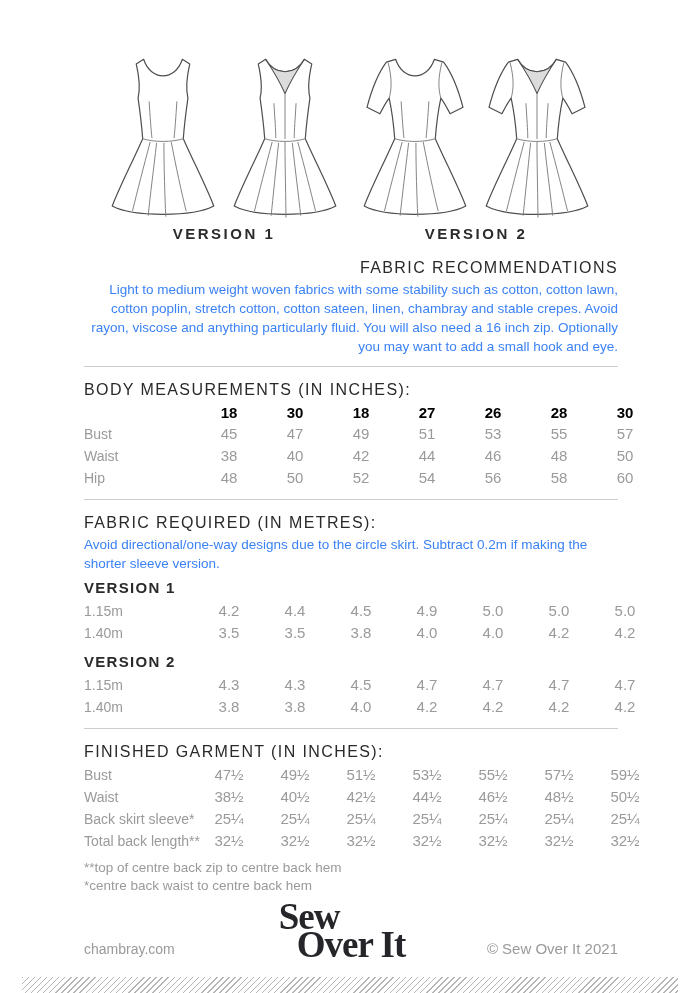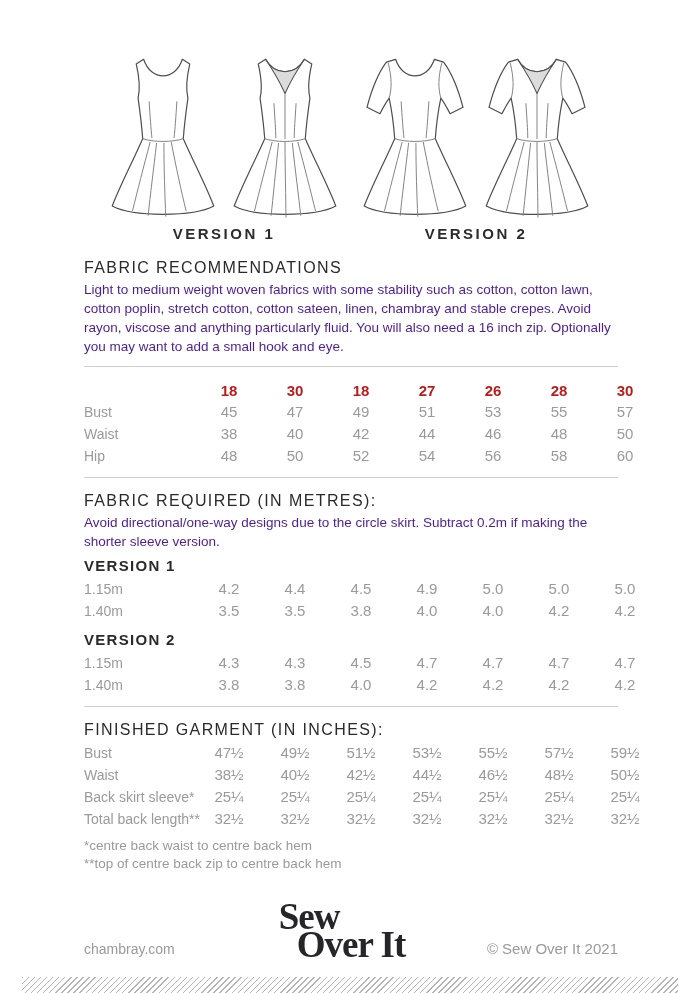--- a/index.html
+++ b/index.html
@@ -12,29 +12,29 @@
   svg.dress{width:120px;height:174px;display:block;}
   .dress .ol{fill:#ffffff;stroke:#4d4d4d;stroke-width:1.3;stroke-linejoin:round;stroke-linecap:round;}
   .dress .dt{fill:none;stroke:#7a7a7a;stroke-width:1;stroke-linecap:round;}
   .dress .inset{fill:#dcdcdc;stroke:#4d4d4d;stroke-width:1.1;stroke-linejoin:round;}
   .vlabel{margin-top:3px;font-size:15px;font-weight:700;letter-spacing:2.5px;color:#2c2c2c;}
 
   
   .content{margin-left:62px;margin-right:60px;}
   h2.sec-heading{font-size:16px;line-height:19px;font-weight:400;letter-spacing:1.4px;color:#2a2a2a;margin:0;}
   .sec{margin-top:13px;}
-  .sec-first{margin-top:16px;}
-  p.gray{font-size:13.5px;line-height:19px;color:#4c1d95;margin:3px 0 0;max-width:578px;}
+  .sec-first{margin-top:16px;text-align:right;}
+  p.gray{font-size:13.5px;line-height:19px;color:#3b82f6;margin:3px 0 0;max-width:578px;}
   hr.divider{border:0;border-top:1px solid #cdcdcd;margin:10px 0 0;}
 
   
   .tbl{margin-top:3px;}
   .trow{display:grid;grid-template-columns:112px repeat(7,66px);align-items:baseline;}
   .tcell{text-align:center;font-size:15px;line-height:21px;color:#9a9a9a;}
-  .thead .tcell{color:#b91c1c;font-weight:700;}
+  .thead .tcell{color:#000000;font-weight:700;}
   .tlabel{font-size:14px;line-height:21px;color:#9a9a9a;white-space:nowrap;}
   h3.version-sub{font-size:15px;line-height:18px;font-weight:700;letter-spacing:1.3px;color:#2a2a2a;margin:6px 0 2px;}
   h3.version-sub.second{margin-top:9px;}
   .footnotes{margin-top:7px;}
   p.footnote{font-size:13.5px;line-height:18px;color:#9a9a9a;margin:0;}
 
   
   .footer{position:absolute;left:62px;right:60px;bottom:44px;display:flex;justify-content:space-between;align-items:flex-end;}
   .website{font-size:14px;color:#9a9a9a;cursor:pointer;}
   .copyright{font-size:15px;color:#9a9a9a;}
@@ -116,20 +116,21 @@
   <div class="content">
 
     <section class="sec sec-first">
       <h2 class="sec-heading">FABRIC RECOMMENDATIONS</h2>
       <p class="gray">Light to medium weight woven fabrics with some stability such as cotton, cotton lawn, cotton poplin, stretch cotton, cotton sateen, linen, chambray and stable crepes. Avoid rayon, viscose and anything particularly fluid. You will also need a 16 inch zip. Optionally you may want to add a small hook and eye.</p>
     </section>
 
     <hr class="divider">
 
     <section class="sec">
+      <h2 class="sec-heading">BODY MEASUREMENTS (IN INCHES):</h2>
       <div class="tbl">
         <div class="trow thead">
           <div class="tlabel"></div>
           <div class="tcell">18</div>
           <div class="tcell">30</div>
           <div class="tcell">18</div>
           <div class="tcell">27</div>
           <div class="tcell">26</div>
           <div class="tcell">28</div>
           <div class="tcell">30</div>
@@ -262,22 +263,22 @@
           <div class="tcell">32½</div>
           <div class="tcell">32½</div>
           <div class="tcell">32½</div>
           <div class="tcell">32½</div>
           <div class="tcell">32½</div>
           <div class="tcell">32½</div>
           <div class="tcell">32½</div>
         </div>
       </div>
       <div class="footnotes">
+        <p class="footnote">**top of centre back zip to centre back hem</p>
         <p class="footnote">*centre back waist to centre back hem</p>
-        <p class="footnote">**top of centre back zip to centre back hem</p>
       </div>
     </section>
   </div>
 
   <div class="footer">
     <span class="website">chambray.com</span>
     <div class="logo">
       <div class="l1">Sew</div>
       <div class="l2">Over It</div>
     </div>

